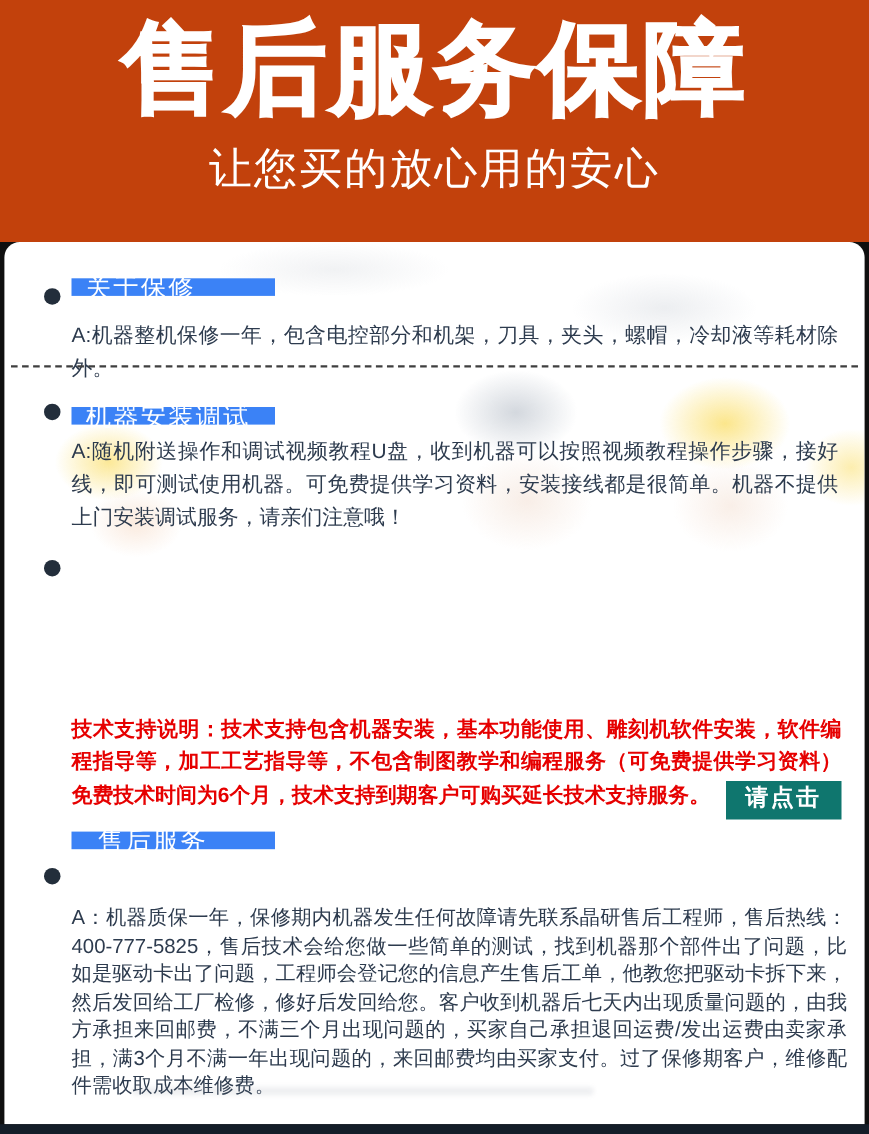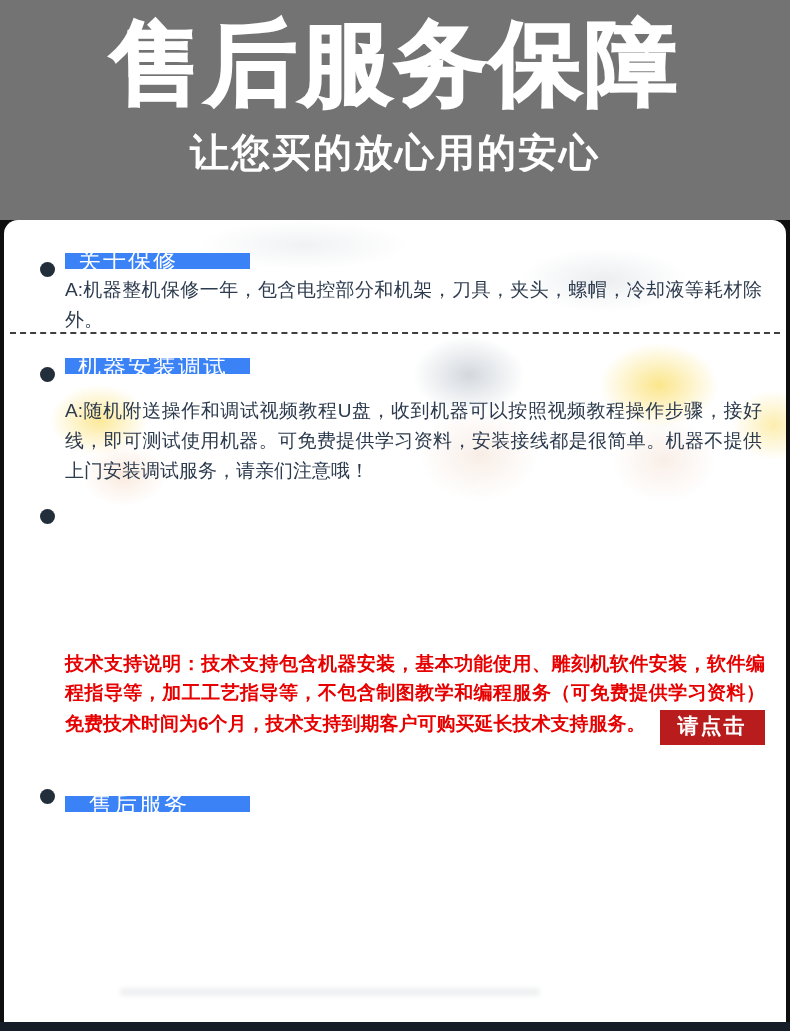--- a/index.html
+++ b/index.html
@@ -7,38 +7,38 @@
   body { font-family: "Liberation Sans", sans-serif; }
   #page {
     position: relative;
     width: 790px;
     height: 1031px;
     margin: 0 auto;
     background: #0f0f0f;
     overflow: hidden;
   }
   
-  .header { position: absolute; top: 0; left: 0; width: 790px; height: 220px; background: #737373; }
+  .header { position: absolute; top: 0; left: 0; width: 790px; height: 220px; background: #c2410c; }
   .header-title {
     position: absolute; top: 4px; left: 0; width: 100%;
     text-align: center;
     color: #ffffff;
     font-size: 92px;
     font-weight: 900;
     letter-spacing: 3px;
     -webkit-text-stroke: 2px #ffffff;
     line-height: 118px;
     white-space: nowrap;
   }
   .header-subtitle {
     position: absolute; top: 126px; left: 0; width: 100%;
     text-align: center;
     color: #ffffff;
     font-size: 39px;
-    font-weight: 700;
+    font-weight: 400;
     letter-spacing: 2px;
     white-space: nowrap;
   }
   
   .card {
     position: absolute; top: 220px; left: 4px;
     width: 782px; height: 802px;
     background: #ffffff;
     border-radius: 14px 14px 0 0;
   }
@@ -92,35 +92,35 @@
     position: absolute; left: 65px; top: 650px;
     width: 700px;
     color: #e60000;
     font-size: 19px;
     font-weight: 700;
     line-height: 28.5px;
     text-align: justify;
   }
   .note-btn {
     display: inline-block;
-    background: #b91c1c;
+    background: #0f766e;
     color: #ffffff;
     font-size: 21px;
     font-weight: 700;
     letter-spacing: 2px;
     padding: 2px 18px 4px 18px;
     margin-left: 14px;
     transform: translateY(3px);
     cursor: pointer;
   }
   
-  #sec1-bullet { top: 262px; }  #sec1-label { top: 253px; }  #sec1-body { top: 275px; }
-  #sec2-bullet { top: 367px; }  #sec2-label { top: 358px; }  #sec2-body { top: 396px; }
+  #sec1-bullet { top: 262px; }  #sec1-label { top: 253px; }  #sec1-body { top: 291px; }
+  #sec2-bullet { top: 367px; }  #sec2-label { top: 370px; }  #sec2-body { top: 396px; }
   #sec3-bullet { top: 509px; }  #sec3-label { top: 500px; }  #sec3-body { top: 537px; line-height: 29.5px; }
-  #sec4-bullet { top: 789px; }  #sec4-label { top: 796px; padding-left: 24px; }
+  #sec4-bullet { top: 789px; }  #sec4-label { top: 756px; padding-left: 24px; }
   #sec4-body   { top: 821px; font-size: 18.5px; line-height: 25.5px; width: 705px; }
   
   .watermark-smudge {
     position: absolute; left: 120px; top: 988px;
     width: 420px; height: 8px;
     background: rgba(120,130,145,0.12);
     filter: blur(2px);
     border-radius: 4px;
   }
   
@@ -154,17 +154,18 @@
   <div class="sec-label" id="sec2-label">机器安装调试</div>
   <p class="sec-body" id="sec2-body">A:随机附送操作和调试视频教程U盘，收到机器可以按照视频教程操作步骤，接好线，即可测试使用机器。可免费提供学习资料，安装接线都是很简单。机器不提供上门安装调试服务，请亲们注意哦！</p>
 
   <div class="bullet" id="sec3-bullet"></div>
   <p class="note">
     <span>技术支持说明：技术支持包含机器安装，基本功能使用、雕刻机软件安装，软件编程指导等，加工工艺指导等，不包含制图教学和编程服务（可免费提供学习资料）免费技术时间为6个月，技术支持到期客户可购买延长技术支持服务。</span><span class="note-btn">请点击</span>
   </p>
 
   <div class="bullet" id="sec4-bullet"></div>
   <div class="sec-label" id="sec4-label">售后服务</div>
+  <p class="sec-body" id="sec4-body">A：机器质保一年，保修期内机器发生任何故障请先联系晶研售后工程师，售后热线：400-777-5825，售后技术会给您做一些简单的测试，找到机器那个部件出了问题，比如是驱动卡出了问题，工程师会登记您的信息产生售后工单，他教您把驱动卡拆下来，然后发回给工厂检修，修好后发回给您。客户收到机器后七天内出现质量问题的，由我方承担来回邮费，不满三个月出现问题的，买家自己承担退回运费/发出运费由卖家承担，满3个月不满一年出现问题的，来回邮费均由买家支付。过了保修期客户，维修配件需收取成本维修费。</p>
 
   <div class="watermark-smudge"></div>
   <div class="bottom-bar"></div>
 
 </div>
 
 </body></html>

